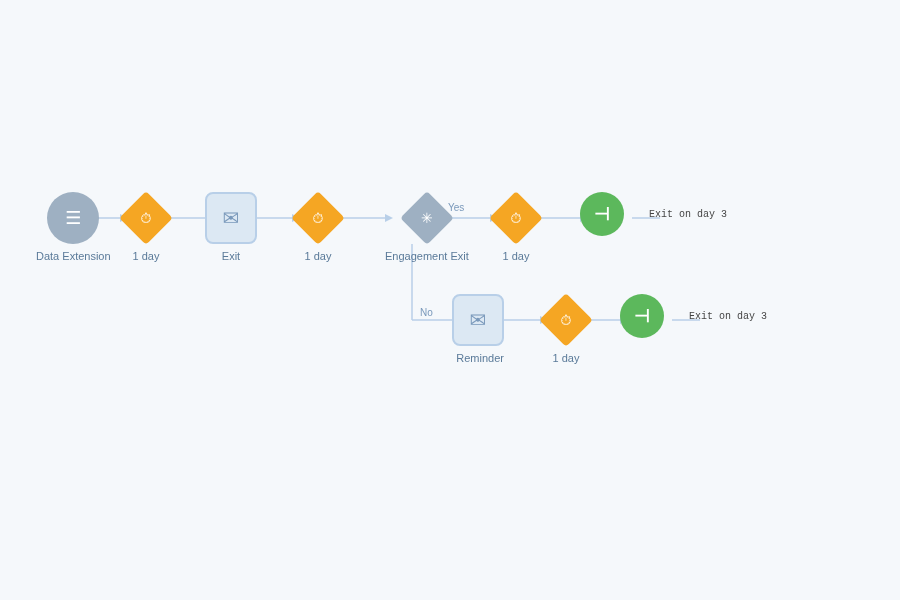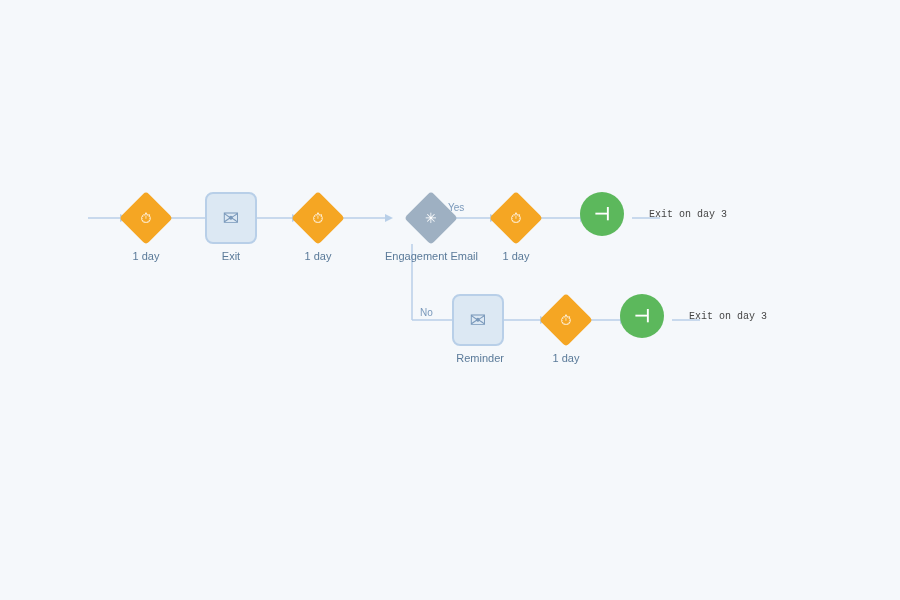--- a/index.html
+++ b/index.html
@@ -181,20 +181,26 @@
 
     <polygon points="580,214 588,218 580,222" fill="#b8cfe8"></polygon>
 
     <polygon points="452,316 460,320 452,324" fill="#b8cfe8"></polygon>
 
     <polygon points="540,316 548,320 540,324" fill="#b8cfe8"></polygon>
 
     <polygon points="620,316 628,320 620,324" fill="#b8cfe8"></polygon>
   </svg>
 
+  <div class="node" style="left: 36px; top: 192px;">
+    <div class="circle-node circle-gray">
+      <span class="icon-list"></span>
+    </div>
+    <div class="node-label">Data Extension</div>
+  </div>
 
   <div class="node" style="left: 120px; top: 192px;">
     <div class="diamond-wrapper">
       <div class="diamond diamond-orange">
         <div class="diamond-inner">⏱</div>
       </div>
     </div>
     <div class="node-label">1 day</div>
   </div>
 
@@ -213,21 +219,21 @@
     </div>
     <div class="node-label">1 day</div>
   </div>
 
   <div class="node" style="left: 385px; top: 192px;">
     <div class="diamond-wrapper">
       <div class="diamond diamond-gray">
         <div class="diamond-inner">✳</div>
       </div>
     </div>
-    <div class="node-label">Engagement Email</div>
+    <div class="node-label">Engagement Exit</div>
   </div>
 
   <div class="node" style="left: 490px; top: 192px;">
     <div class="diamond-wrapper">
       <div class="diamond diamond-orange">
         <div class="diamond-inner">⏱</div>
       </div>
     </div>
     <div class="node-label">1 day</div>
   </div>

